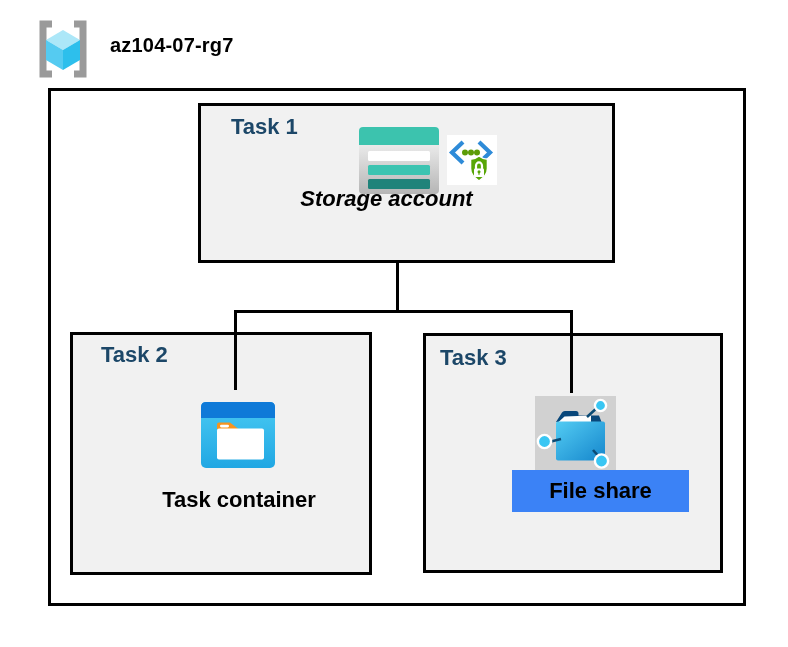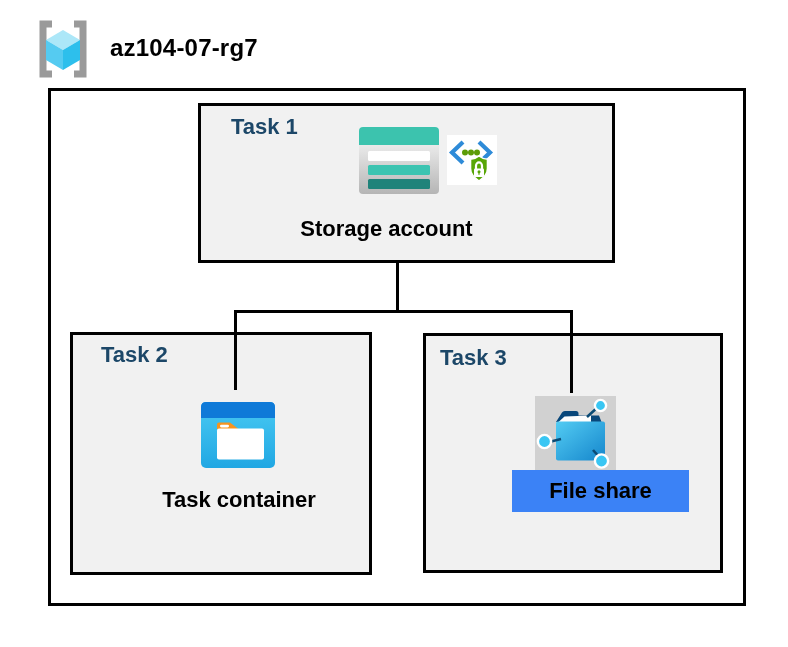--- a/index.html
+++ b/index.html
@@ -3,21 +3,21 @@
 <meta charset="utf-8">
 <style>
   html, body { margin: 0; padding: 0; background: #ffffff; }
   .canvas {
     position: relative; width: 788px; height: 647px; background: #ffffff;
     font-family: "Liberation Sans", sans-serif; overflow: hidden;
   }
   .rg-icon { position: absolute; left: 31px; top: 17px; }
   .rg-label {
     position: absolute; left: 110px; top: 34px;
-    font-size: 24px; font-weight: 700; color: #000000; letter-spacing: 0.2px;
+    font-size: 20px; font-weight: 700; color: #000000; letter-spacing: 0.2px;
   }
   .outer-box {
     position: absolute; left: 48px; top: 88px; width: 698px; height: 518px;
     border: 3px solid #000000; background: #ffffff; box-sizing: border-box;
   }
   .task-box {
     position: absolute; background: #f1f1f1; border: 3px solid #000000;
     box-sizing: border-box;
   }
   #task1 { left: 198px; top: 103px; width: 417px; height: 160px; }
@@ -27,21 +27,21 @@
     position: absolute; font-size: 22px; font-weight: 700; color: #1c4768;
     white-space: nowrap;
   }
   #task1 .task-label { left: 30px; top: 8px; text-align: right; }
   #task2 .task-label { left: 18px; top: 7px; margin-left: 10px; }
   #task3 .task-label { left: 14px; top: 9px; }
   .item-label {
     position: absolute; font-size: 22px; font-weight: 700; color: #000000;
     text-align: center; white-space: nowrap;
   }
-  #storage-label { left: 0; top: 110px; width: 100%; padding-right: 40px; box-sizing: border-box; }
+  #storage-label { left: 0; top: 80px; width: 100%; padding-right: 40px; box-sizing: border-box; font-style: italic; }
   #blob-label    { left: 18px; top: 152px; width: 100%; }
   .storage-icon { position: absolute; left: 158px; top: 21px; }
   .secure-icon  { position: absolute; left: 246px; top: 29px; }
   .blob-icon    { position: absolute; left: 128px; top: 67px; }
   .fileshare-icon { position: absolute; left: 109px; top: 60px; }
   .fs-strip {
     position: absolute; left: 86px; top: 134px; width: 177px; height: 42px;
     background: #3b82f6; display: flex; align-items: center; justify-content: center;
   }
   .fs-strip .item-label { position: static; }

